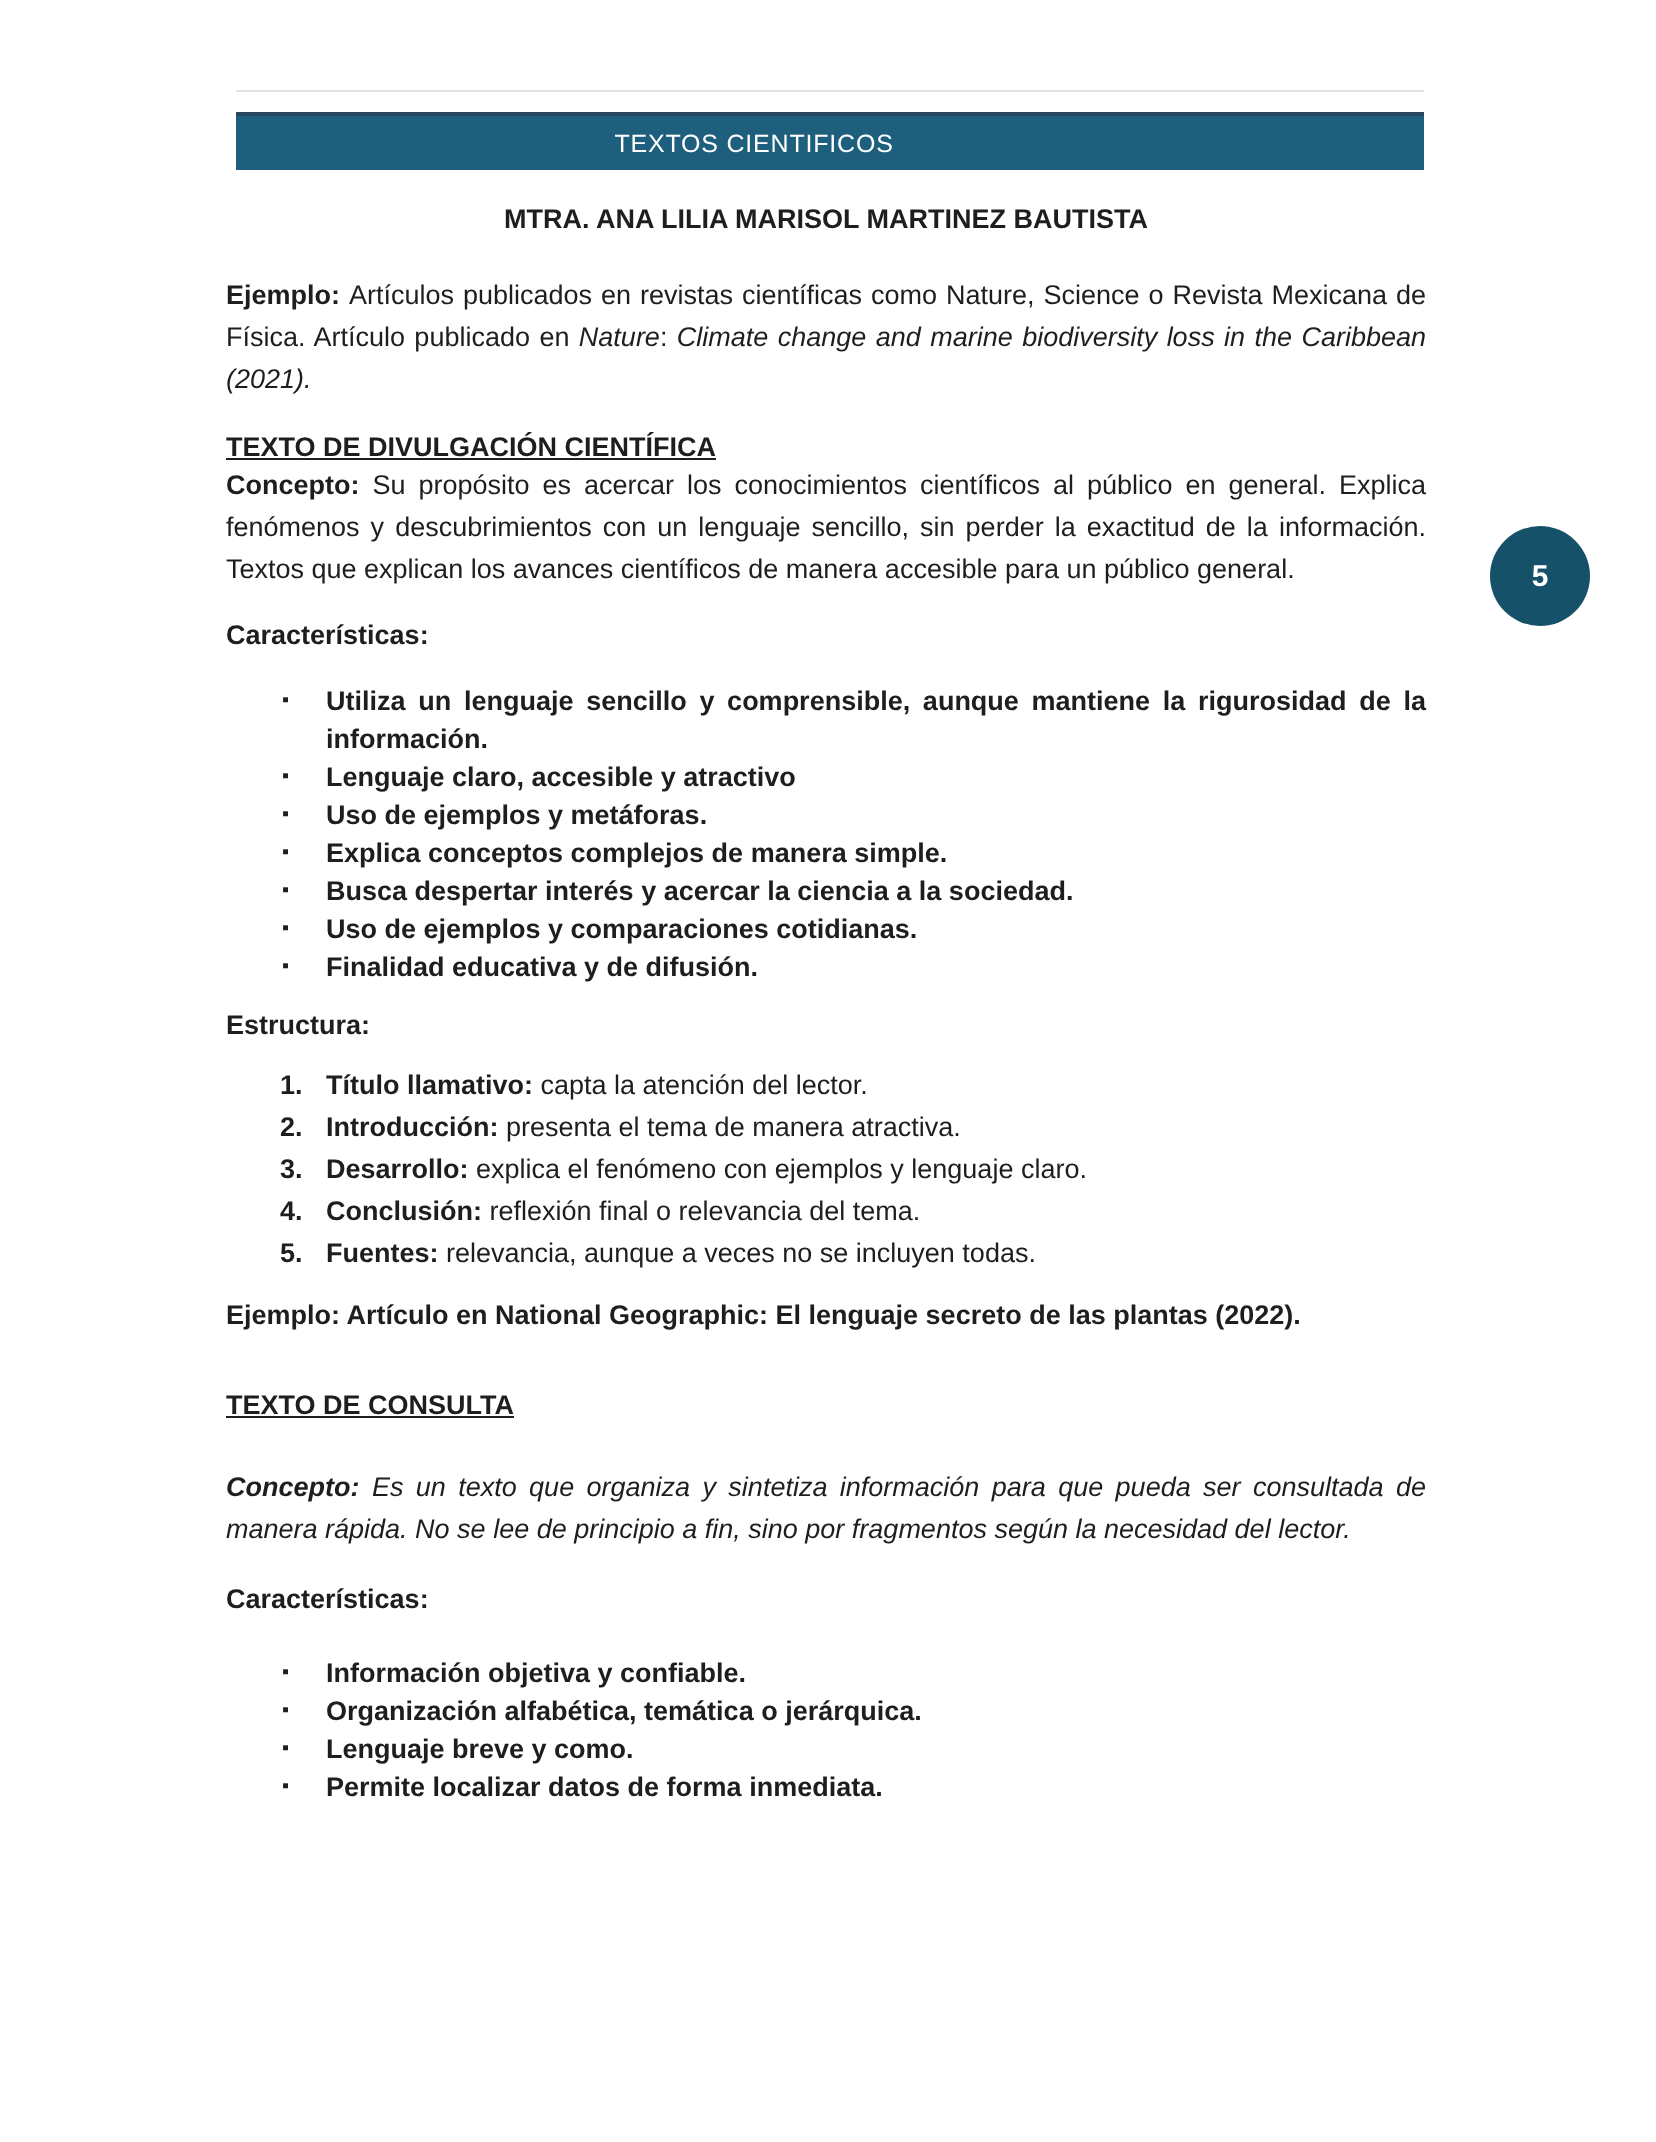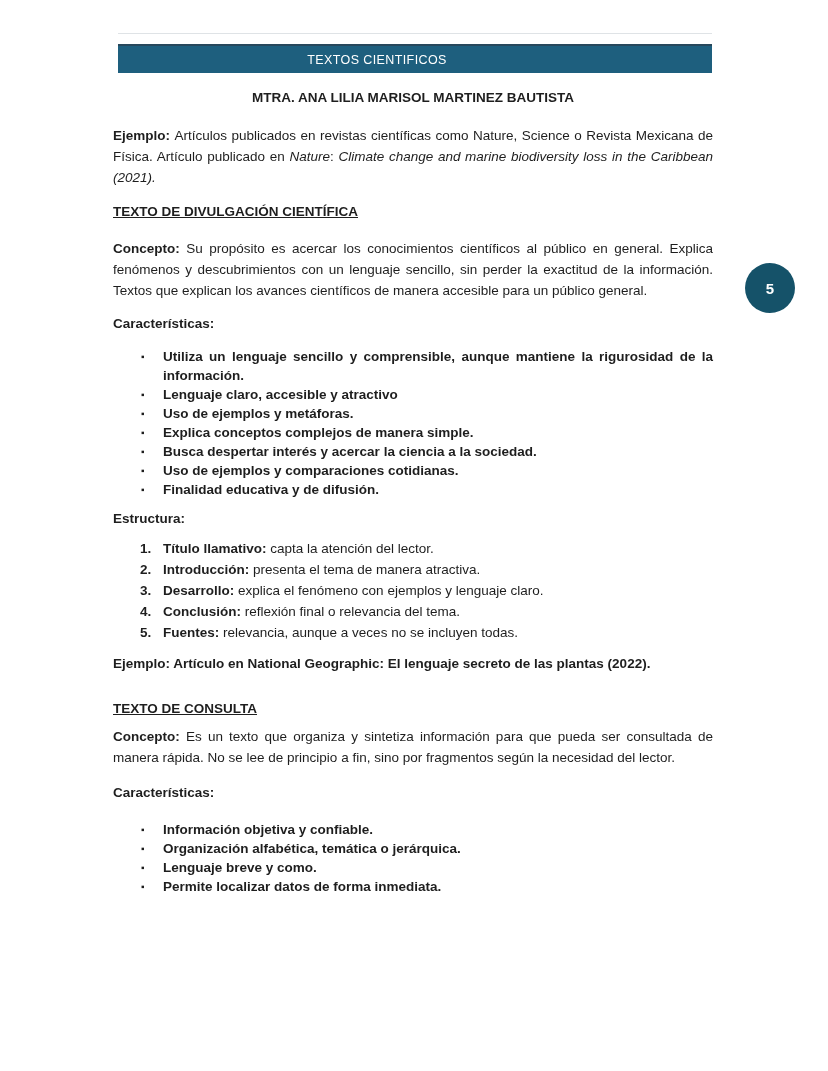--- a/index.html
+++ b/index.html
@@ -7,21 +7,21 @@
   body {
     width: 828px; height: 1071px;
     position: relative;
     font-family: "Liberation Sans", "DejaVu Sans", sans-serif;
     color: #1e1e1e;
     font-size: 13.5px;
     overflow: hidden;
   }
   .content {
     position: absolute;
-    left: 113px; top: 0;
+    left: 113px; top: 12px;
     width: 600px;
   }
   .top-rule {
     height: 1px;
     margin: 33px 1px 0 5px;
     background: #dfe3e6;
   }
   .banner {
     margin: 10px 1px 0 5px;
     height: 29px;
@@ -47,22 +47,22 @@
   }
   .intro { margin-top: 19px; }
   .sec-title {
     margin-top: 15px;
     font-size: 13.5px;
     font-weight: bold;
     text-decoration: underline;
     line-height: 17px;
   }
   .sec-title.consulta { margin-top: 26px; }
-  .concept { margin-top: 18px; }
-  .concept.consulta { margin-top: 9px; }
+  .concept { }
+  .concept.consulta { margin-top: 22px; font-style: italic; }
   .sub-head {
     font-weight: bold;
     line-height: 17px;
   }
   .carac-head { margin-top: 14px; }
   .carac-head.consulta { margin-top: 16px; }
   .estructura-head { margin-top: 11px; }
   ul.blist { margin-top: 15px; list-style: none; }
   ul.blist.consulta { margin-top: 19px; }
   ul.blist li {

